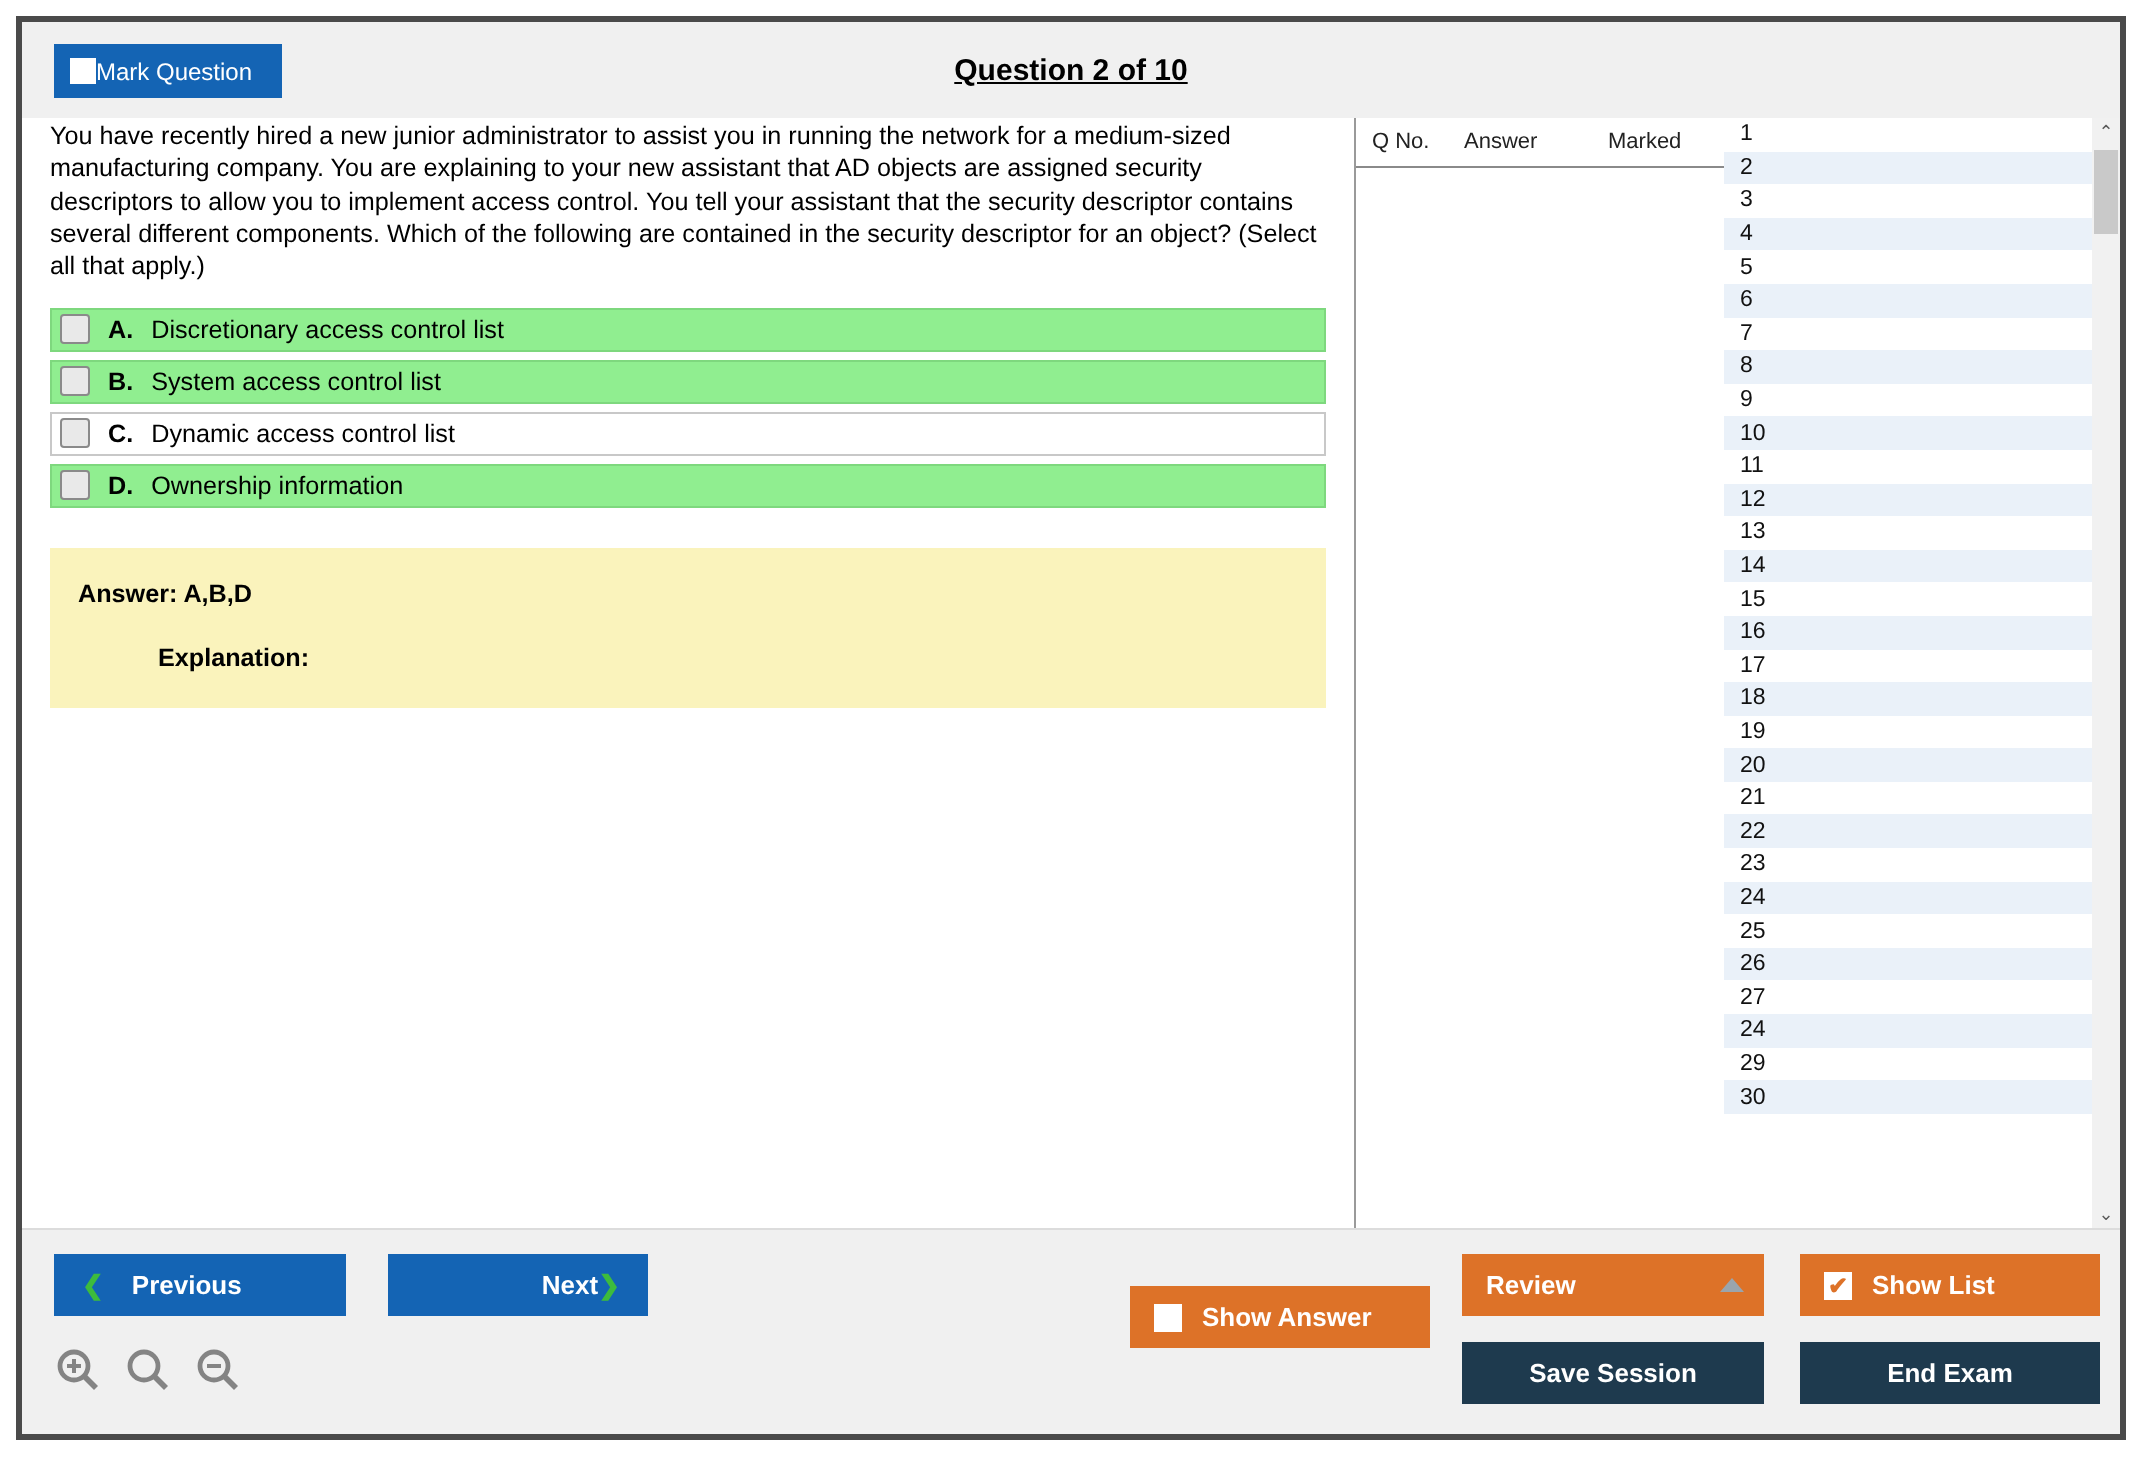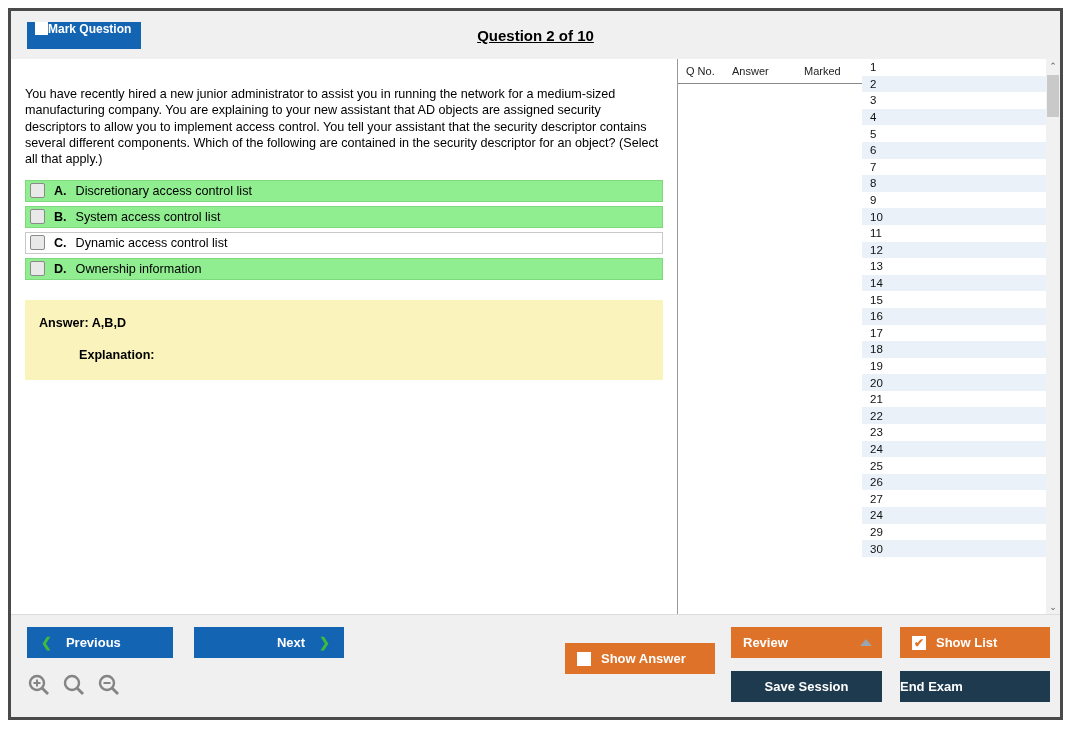--- a/index.html
+++ b/index.html
@@ -24,29 +24,29 @@
   .close-glyph { font-size:13px; color:#7a7a7a; line-height:1; }
 
   
   .header-strip {
     height:48px; background:#f0f0f0; position:relative; flex:0 0 auto;
     display:flex; align-items:center;
   }
   .btn-mark {
     position:absolute; left:16px; top:11px; height:27px; width:114px;
     background:var(--accent-blue); color:#fff; border:none;
-    display:flex; padding-left:8px; gap:0;
-    font-family:"Liberation Sans", sans-serif; font-weight:bold; font-size:12px; cursor:pointer;
+    display:flex; align-items:center; padding-left:8px; gap:0;
+    font-family:"Liberation Sans", sans-serif; font-weight:normal; font-size:12px; cursor:pointer;
   }
   .cb-white { width:13px; height:13px; background:#ffffff; border:1px solid #ffffff; display:inline-block; flex:0 0 auto; }
   .q-counter { width:100%; text-align:center; font-size:15px; font-weight:bold; color:#000;text-decoration:underline; }
 
   
   .main { flex:1 1 auto; display:flex; min-height:0; }
-  .content { flex:1 1 auto; background:#fff; padding:27px 14px 0 14px; overflow:hidden; }
+  .content { flex:1 1 auto; background:#fff; padding:1px 14px 0 14px; overflow:hidden; }
   .question-text { font-size:12.6px; line-height:1.3; color:#000; margin-bottom:12px; max-width:830px; }
 
   .options { display:flex; flex-direction:column; gap:4px; max-width:832px; }
   .option-row {
     display:flex; align-items:center; height:22px; padding-left:4px; gap:9px;
     background:#ffffff; border:1px solid #c8c8c8; cursor:pointer; font-size:12.6px;
   }
   .option-row.highlighted { background:var(--highlight-green); border-color:#7ed87e; }
   .opt-cb { width:15px; height:15px; background:#e9e9e9; border:1px solid #8a8a8a; border-radius:2px; flex:0 0 auto; }
   .opt-letter { font-weight:bold; }
@@ -75,29 +75,29 @@
   .scrollbar { flex:0 0 14px; background:#f1f1f1; position:relative; }
   .sb-arrow { position:absolute; left:0; width:14px; height:14px; display:flex; align-items:center; justify-content:center; color:#5a5a5a; font-size:9px; cursor:pointer; }
   .sb-up { top:0; }
   .sb-down { bottom:0; }
   .sb-thumb { position:absolute; left:1px; top:16px; width:12px; height:42px; background:#c9c9c9; cursor:grab; }
 
   
   .footer { flex:0 0 103px; background:#f0f0f0; border-top:1px solid #dcdcdc; position:relative; }
   .fbtn { position:absolute; height:31px; border:none; font-family:"Liberation Sans", sans-serif; font-size:13px; color:#fff; cursor:pointer; display:flex; align-items:center; }
   .btn-prev { left:16px; top:12px; width:146px; background:var(--accent-blue); font-weight:bold; padding-left:14px; gap:14px; }
-  .btn-next { left:183px; top:12px; width:150px; background:var(--accent-blue); font-weight:bold; justify-content:flex-end; padding-right:14px; gap:14px; }
+  .btn-next { left:183px; top:12px; width:130px; background:var(--accent-blue); font-weight:bold; justify-content:flex-end; padding-right:14px; gap:0; }
   .chevron { color:var(--chevron-green); font-weight:bold; font-size:13px; }
   .btn-show-answer { left:554px; top:28px; width:150px; background:var(--accent-orange); font-weight:bold; padding-left:12px; gap:10px; }
   .btn-review { left:720px; top:12px; width:151px; background:var(--accent-orange); font-weight:bold; padding-left:12px;justify-content:flex-end; }
   .review-arrow { margin-left:auto; margin-right:10px; width:0; height:0; border-left:6px solid transparent; border-right:6px solid transparent; border-bottom:7px solid #9aa5ad; }
   .btn-show-list { left:889px; top:12px; width:150px; background:var(--accent-orange); font-weight:600; padding-left:12px; gap:10px; }
   .cb-checked { width:14px; height:14px; background:#fff; display:flex; align-items:center; justify-content:center; color:var(--accent-orange); font-size:12px; font-weight:bold; flex:0 0 auto; }
   .btn-save { left:720px; top:56px; width:151px; background:var(--dark-navy); font-weight:600; justify-content:center; }
-  .btn-end { left:889px; top:56px; width:150px; background:var(--dark-navy); font-weight:600; }
+  .btn-end { left:889px; top:56px; width:150px; background:var(--dark-navy); font-weight:600; justify-content:center; }
 
   .zoom-tools { position:absolute; left:16px; top:58px; display:flex; gap:10px; align-items:center; }
   .zoom-tools svg { cursor:pointer; }
 </style>
 </head>
 <body>
 
 <div class="window">
 
 

